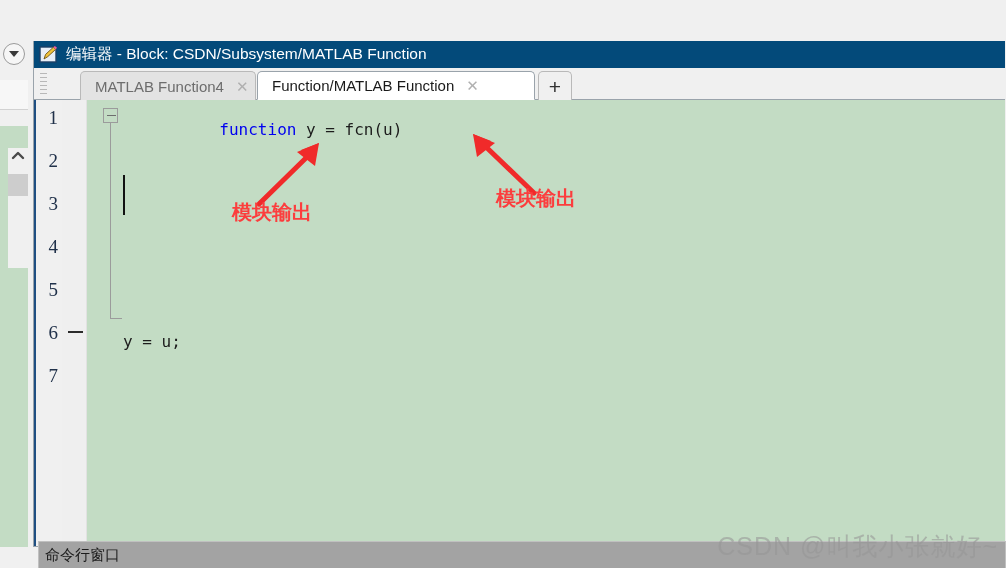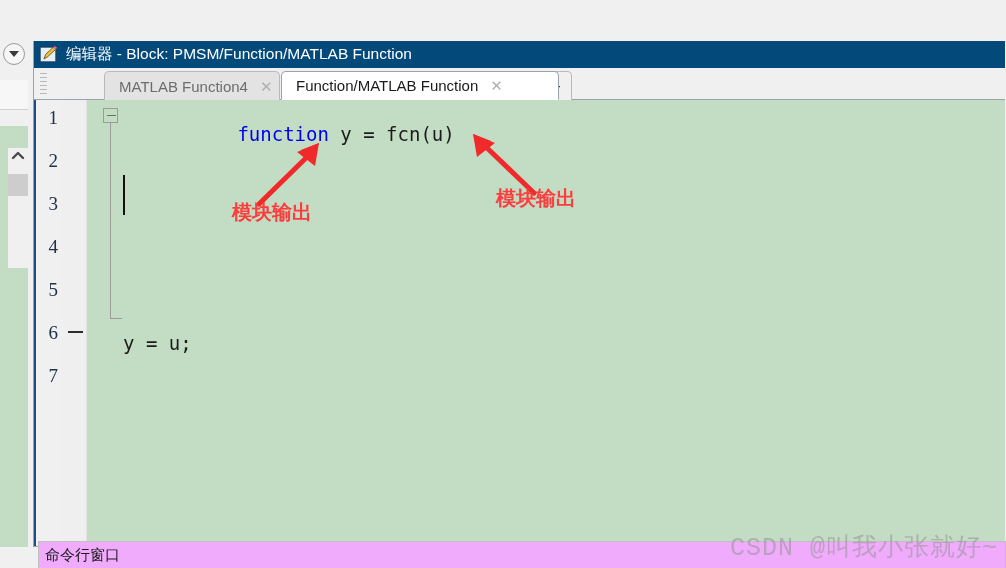--- a/index.html
+++ b/index.html
@@ -186,21 +186,20 @@
   .tab {
     position: absolute;
     top: 3px;
     height: 29px;
     display: flex;
     align-items: center;
     padding: 0 8px 0 14px;
     border-top-left-radius: 5px;
     border-top-right-radius: 5px;
     white-space: nowrap;
-    margin-left: 24px;
   }
   .tab.inactive {
     background: #e3e3e3;
     border: 1px solid #b9b9b9;
     border-bottom: none;
     color: #6d6d6d;
   }
   .tab.active {
     background: #ffffff;
     border: 1px solid #9aa3ab;
@@ -270,21 +269,21 @@
   .code-canvas {
     position: absolute;
     left: 51px; top: 0;
     width: 920px; height: 446px;
     background: #c3dcc4;
     overflow: hidden;
   }
   .code-line {
     position: absolute;
     font-family: "DejaVu Sans Mono", "Liberation Mono", monospace;
-    font-size: 19px;
+    font-size: 16px;
     white-space: pre;
     color: #1c1c1c;
     line-height: 1;
   }
   .kw { color: #0000f0; }
 
   
   .fold-box {
     position: absolute;
     left: 16px; top: 8px;
@@ -339,21 +338,21 @@
     left: 971px; top: 0;
     width: 2px; height: 506px;
     background: #f0f0f0;
   }
 
   
   .cmd-window {
     position: absolute;
     left: 38px; top: 541px;
     width: 968px; height: 27px;
-    background: #f0abfc;
+    background: #a3a3a3;
     border: 1px solid #c0c0c0;
     border-bottom: none;
   }
   .cmd-title {
     position: absolute;
     left: 6px; top: 4px;
     font-size: 15px;
     color: #1c1c1c;
     white-space: nowrap;
     font-family: "Liberation Sans", sans-serif;
@@ -366,21 +365,21 @@
   }
 
   
   .watermark {
     position: absolute;
     right: 8px; top: 530px;
     font-size: 25px;
     color: rgba(150,150,150,0.58);
     white-space: nowrap;
     letter-spacing: 1px;
-    font-family: Liberation Mono, monospace;
+    font-family: Liberation Sans, sans-serif;
     z-index: 40;
   }
 </style>
 </head>
 <body>
 
 <div id="root">
 
 
 
@@ -403,21 +402,21 @@
   <div class="editor-window">
 
     <div class="editor-titlebar">
       <div class="editor-icon">
         <svg viewBox="0 0 20 19" width="20" height="19">
           <rect x="1" y="2" width="16" height="15" fill="#e8eef6" stroke="#1c3f66" stroke-width="1.4"></rect>
           <path d="M5 14 L6.6 9.4 L14.4 2.2 L16.6 4.4 L8.8 11.6 Z" fill="#f0c23a" stroke="#6a5012" stroke-width="0.9"></path>
           <path d="M14.4 2.2 L16.6 4.4 L18 2.8 L15.9 0.9 Z" fill="#ec5fa0"></path>
         </svg>
       </div>
-      <div class="editor-title">编辑器 - Block: PMSM/Function/MATLAB Function</div>
+      <div class="editor-title">编辑器 - Block: CSDN/Subsystem/MATLAB Function</div>
     </div>
 
     <div class="tabbar">
       <div class="tab-grip">
         <i></i>
           <i></i>
           <i></i>
           <i></i>
           <i></i>
           <i></i>

